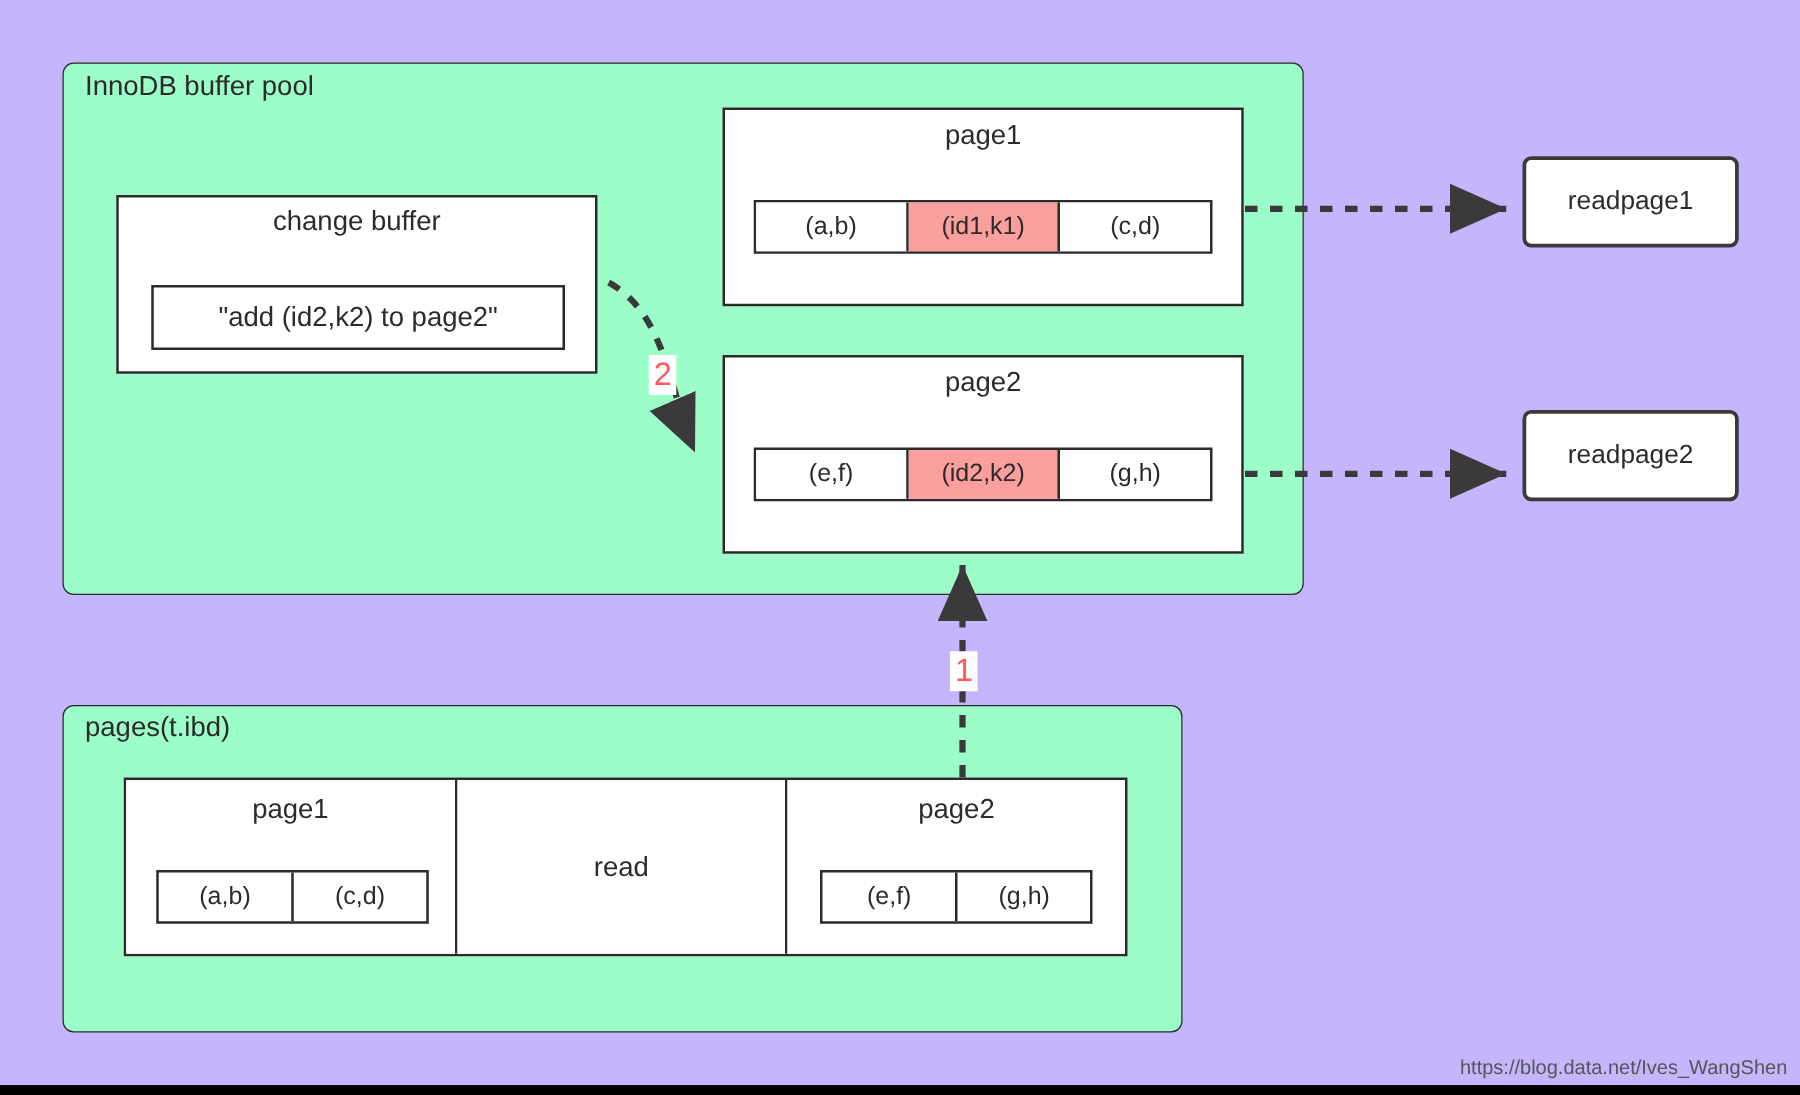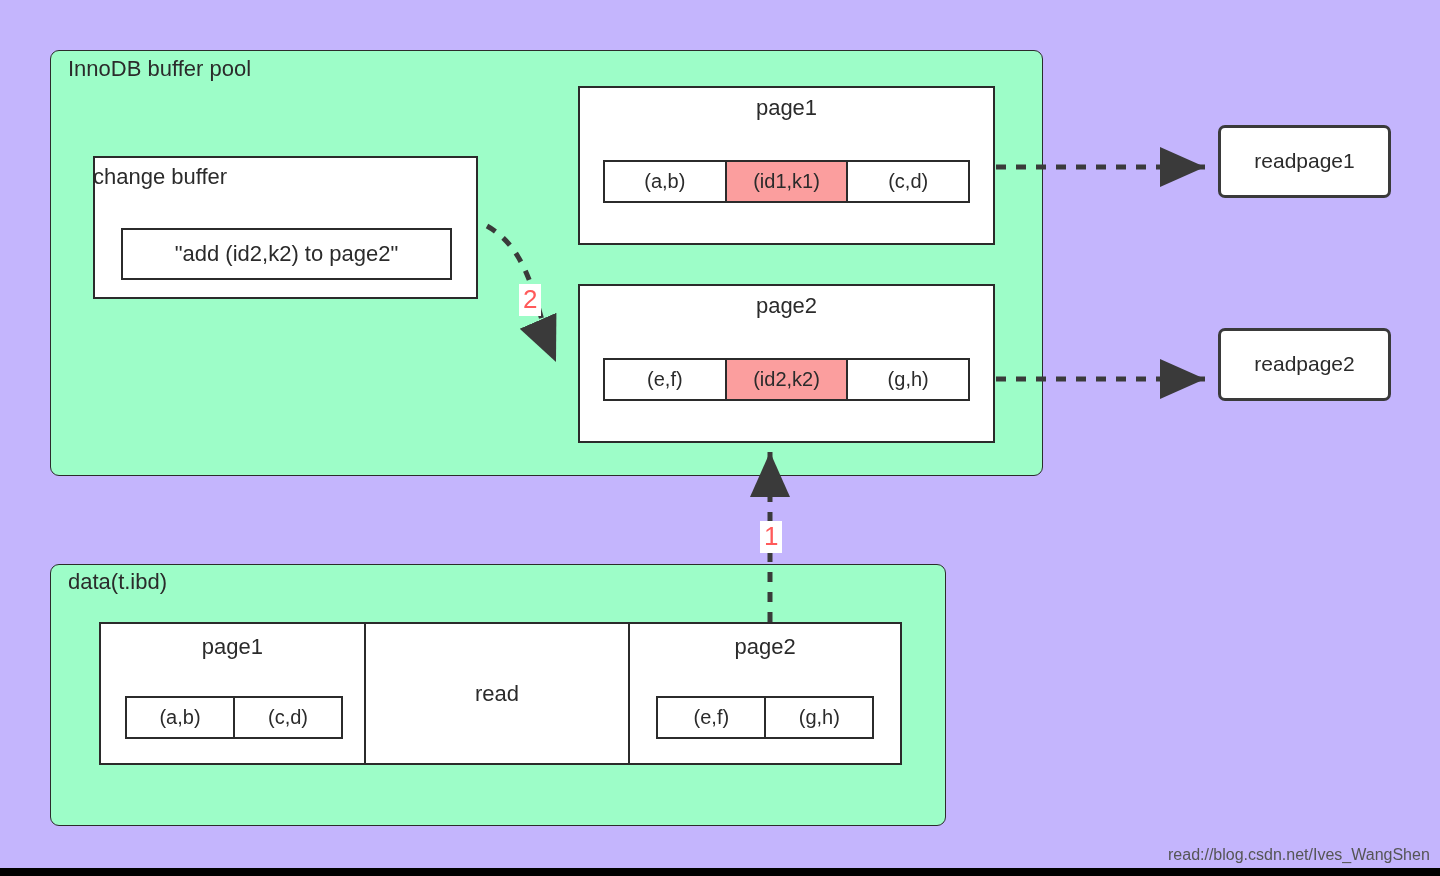--- a/index.html
+++ b/index.html
@@ -69,20 +69,21 @@
 
   .cbuf-box {
     position: absolute;
     background: #ffffff;
     border: 2.5px solid #2b2b2b;
     box-sizing: border-box;
   }
   .cbuf-title {
     position: absolute;
     left: 0; right: 0;
+    text-align: center;
     color: #2b2b2b;
     font-size: 22px;
     line-height: 1;
   }
   .cbuf-entry {
     position: absolute;
     background: #ffffff;
     border: 2.5px solid #2b2b2b;
     box-sizing: border-box;
     display: flex;
@@ -214,21 +215,21 @@
   <div class="read-box" style="left:1218px; top:125px; width:173px; height:73px;">
     <span>read</span>
     <span>page1</span>
   </div>
   <div class="read-box" style="left:1218px; top:328px; width:173px; height:73px;">
     <span>read</span>
     <span>page2</span>
   </div>
 
   <div class="region" style="left:50px; top:564px; width:896px; height:262px;"></div>
-  <div class="region-label" style="left:68px; top:571px;">data(t.ibd)</div>
+  <div class="region-label" style="left:68px; top:571px;">pages(t.ibd)</div>
 
   <div class="pages-row" style="left:99px; top:622px; width:803px; height:143px;">
     <div class="pages-col" style="width:266px;">
       <div class="pages-col-title">page1</div>
       <div class="mini-row" style="left:24px; top:72px; width:218px; height:43px;">
         <div class="mini-cell">(a,b)</div>
         <div class="mini-cell">(c,d)</div>
       </div>
     </div>
     <div class="pages-col" style="width:266px;">
@@ -258,15 +259,15 @@
     <line x1="996" y1="379" x2="1205" y2="379" stroke="#3a3a3a" stroke-width="5" stroke-dasharray="10 10" marker-end="url(#arrowR)"></line>
 
     <line x1="770" y1="622" x2="770" y2="452" stroke="#3a3a3a" stroke-width="5" stroke-dasharray="10 10" marker-end="url(#arrowU)"></line>
 
     <path d="M487,226 C534,252 536,316 556,362" fill="none" stroke="#3a3a3a" stroke-width="5" stroke-dasharray="10 10" marker-end="url(#arrowR)"></path>
   </svg>
 
   <div class="step-badge" style="left:519px; top:284px;">2</div>
   <div class="step-badge" style="left:760px; top:521px;">1</div>
 
-  <div class="watermark" style="left:1168px; top:846px;">read://blog.csdn.net/Ives_WangShen</div>
+  <div class="watermark" style="left:1168px; top:846px;">https://blog.data.net/Ives_WangShen</div>
 
 </div>
 
 </body></html>

